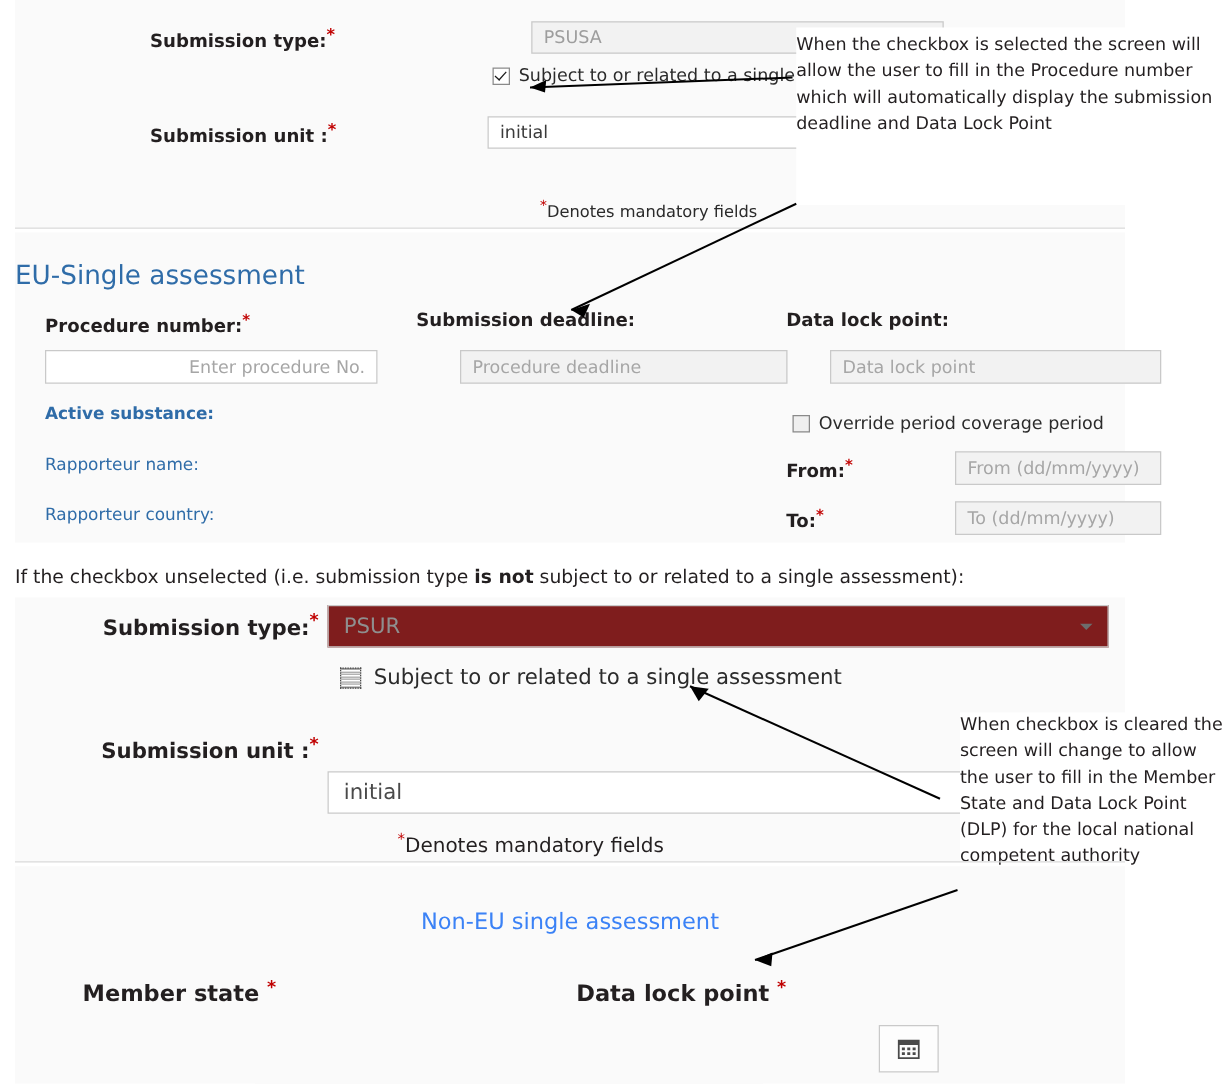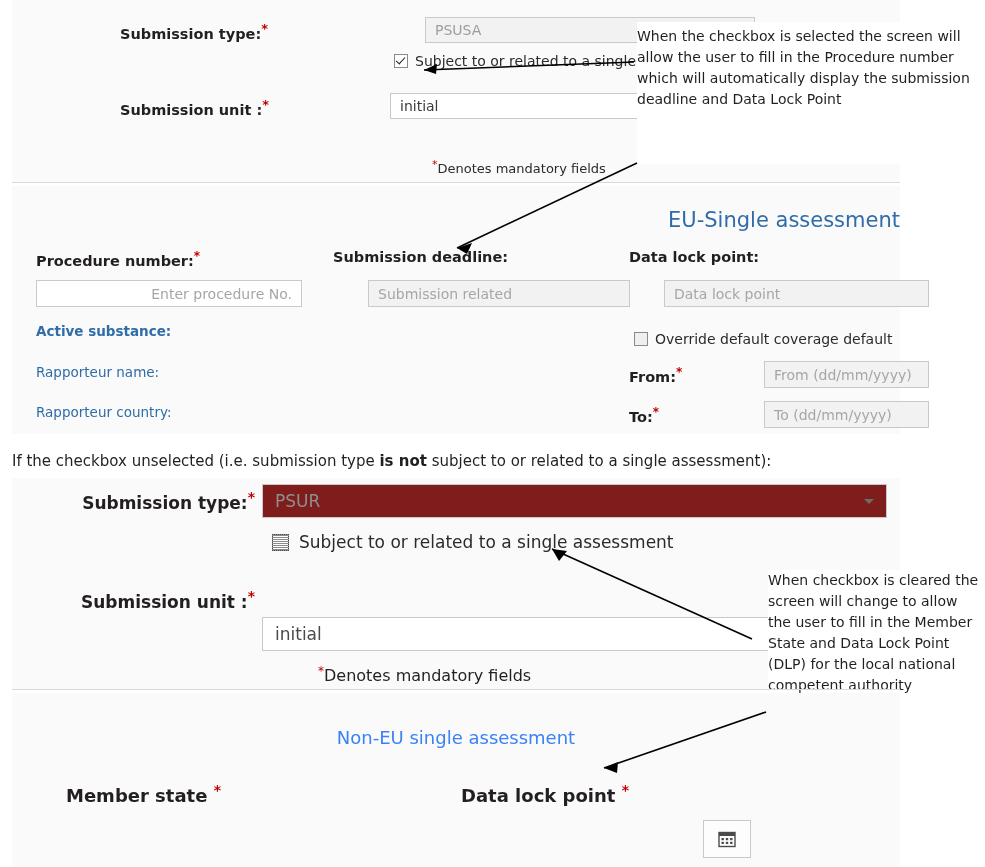--- a/index.html
+++ b/index.html
@@ -95,21 +95,21 @@
   .panel-bg {
     background: #fafafa;
   }
   .hrule {
     background: #d9d9d9;
     height: 1px;
   }
   .section-title {
     font-size: 21px;
     color: #2f6ca8;
-    text-align: right;
+    text-align: left;
     font-weight: normal;
   }
   .sub-label {
     font-size: 14.5px;
     font-weight: bold;
     color: #231f20;
   }
   .sub-label .star { color: #c00000; font-size: 12px; vertical-align: super; }
   .blue-label {
     font-size: 13.5px;
@@ -215,35 +215,35 @@
 
 <div class="abs sub-label" style="left:36px; top:249px;">
   <span>Procedure number:</span><span class="star">*</span>
 </div>
 <div class="abs textbox" style="left:36px; top:280px; width:266px; height:27px;justify-content:flex-end;">
   <span class="ph">Enter procedure No.</span>
 </div>
 
 <div class="abs sub-label" style="left:333px; top:249px;">Submission deadline:</div>
 <div class="abs textbox greyed" style="left:333px; top:280px; width:262px; height:27px;">
-  <span class="ph">Submission related</span>
+  <span class="ph">Procedure deadline</span>
 </div>
 
 <div class="abs sub-label" style="left:629px; top:249px;">Data lock point:</div>
 <div class="abs textbox greyed" style="left:629px; top:280px; width:265px; height:27px;">
   <span class="ph">Data lock point</span>
 </div>
 
 <div class="abs blue-label" style="left:36px; top:323px;font-weight:bold;">Active substance:</div>
 <div class="abs blue-label" style="left:36px; top:364px;">Rapporteur name:</div>
 <div class="abs blue-label" style="left:36px; top:404px;">Rapporteur country:</div>
 
 <div class="abs checkbox-row" style="left:634px; top:331px;">
   <span class="cb" style="background:#efefef;"></span>
-  <span class="cb-label">Override default coverage default</span>
+  <span class="cb-label">Override period coverage period</span>
 </div>
 
 <div class="abs sub-label" style="left:629px; top:365px;">
   <span>From:</span><span class="star">*</span>
 </div>
 <div class="abs textbox greyed" style="left:729px; top:361px; width:165px; height:27px;">
   <span class="ph">From (dd/mm/yyyy)</span>
 </div>
 
 <div class="abs sub-label" style="left:629px; top:405px;">

